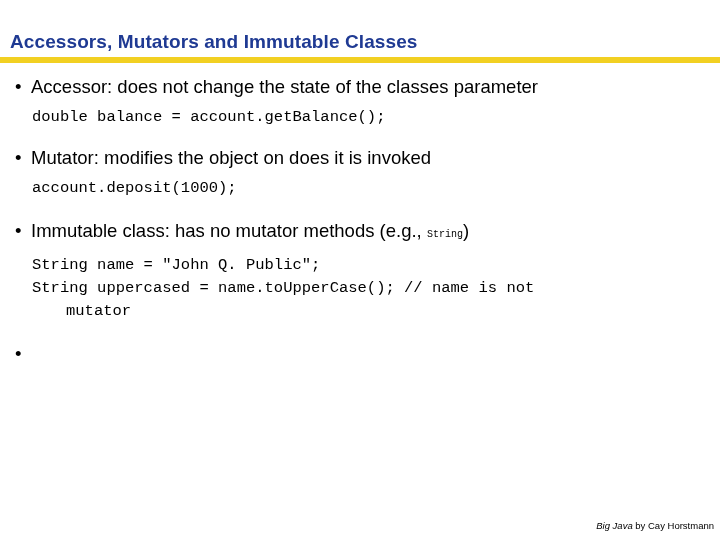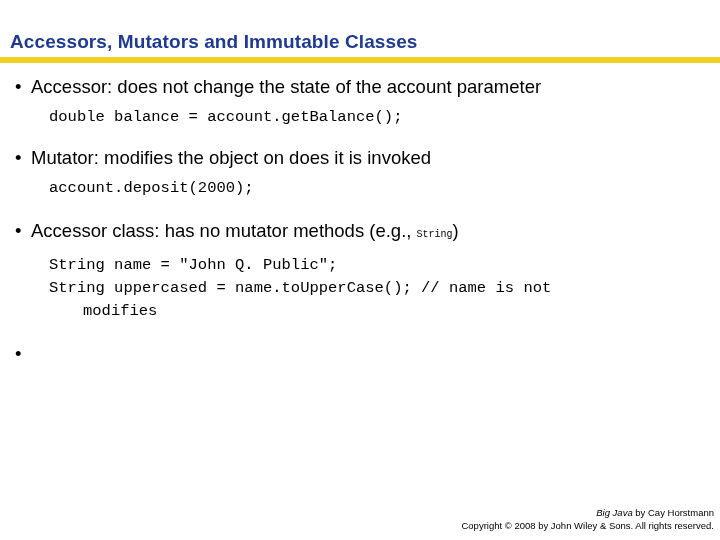--- a/index.html
+++ b/index.html
@@ -71,21 +71,21 @@
   .inline-code {
     font-family: "Liberation Mono", "DejaVu Sans Mono", monospace;
     font-size: 10px;
   }
 
   .code {
     font-family: "Liberation Mono", "DejaVu Sans Mono", monospace;
     font-size: 15.5px;
     color: #000000;
     line-height: 23px;
-    padding-left: 49px;
+    padding-left: 32px;
     margin: 0;
     white-space: pre-wrap;
   }
   .code .wrap-indent {
     display: block;
     padding-left: 34px;
   }
 
   .gap-sm { height: 7px; }
   .gap-md { height: 16px; }
@@ -111,50 +111,49 @@
 <div class="slide">
 
   <div class="slide-title">Accessors, Mutators and Immutable Classes</div>
 
   <div class="title-rule"></div>
 
   <div class="body-area">
 
     <div class="bullet">
       <span class="dot">•</span>
-      <span class="bullet-text">Accessor: does not change the state of the account parameter</span>
+      <span class="bullet-text">Accessor: does not change the state of the classes parameter</span>
     </div>
     <div class="gap-sm"></div>
     <div class="code">double balance = account.getBalance();</div>
 
     <div class="gap-md"></div>
 
     <div class="bullet">
       <span class="dot">•</span>
       <span class="bullet-text">Mutator: modifies the object on does it is invoked</span>
     </div>
     <div class="gap-sm"></div>
-    <div class="code">account.deposit(2000);</div>
+    <div class="code">account.deposit(1000);</div>
 
     <div class="gap-lg"></div>
 
     <div class="bullet">
       <span class="dot">•</span>
-      <span class="bullet-text">Accessor class: has no mutator methods (e.g., </span><span class="inline-code">String</span><span class="bullet-text">)</span>
+      <span class="bullet-text">Immutable class: has no mutator methods (e.g., </span><span class="inline-code">String</span><span class="bullet-text">)</span>
     </div>
     <div class="gap-sm"></div>
     <div class="code">String name = "John Q. Public";</div>
-    <div class="code"><span>String uppercased = name.toUpperCase(); // name is not</span><span class="wrap-indent">modifies</span></div>
+    <div class="code"><span>String uppercased = name.toUpperCase(); // name is not</span><span class="wrap-indent">mutator</span></div>
 
     <div class="gap-lg"></div>
 
     <div class="bullet">
       <span class="dot">•</span>
     </div>
 
   </div>
 
   <div class="footer">
     <div><span class="book-title">Big Java</span><span> by Cay Horstmann</span></div>
-    <div>Copyright © 2008 by John Wiley &amp; Sons.  All rights reserved.</div>
   </div>
 
 </div>
 
 </body></html>

